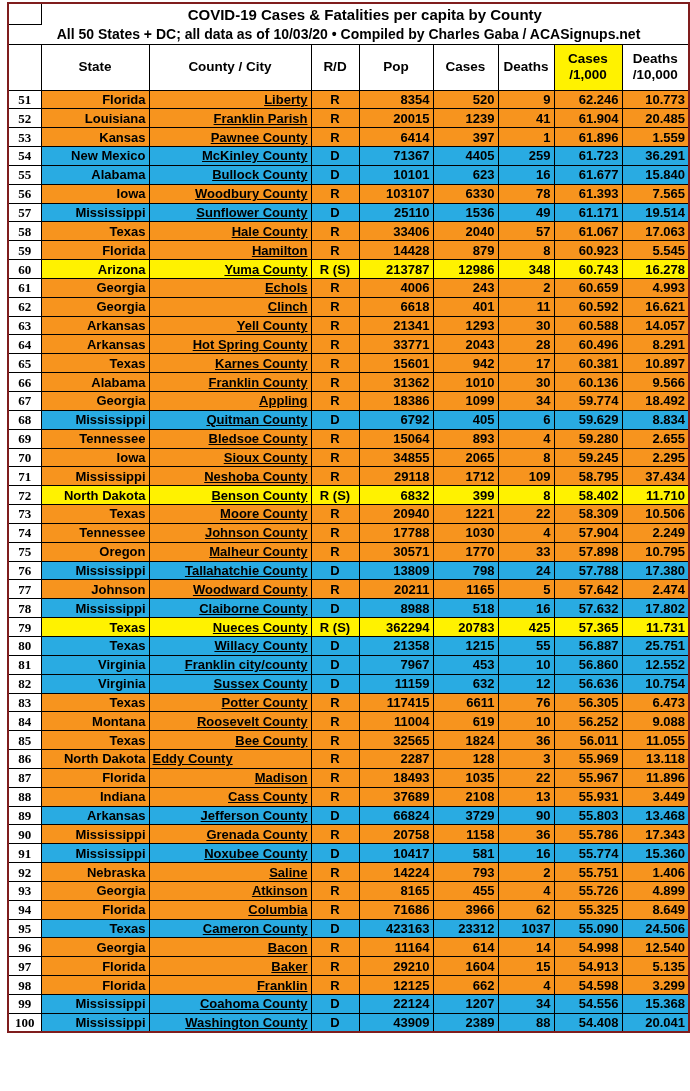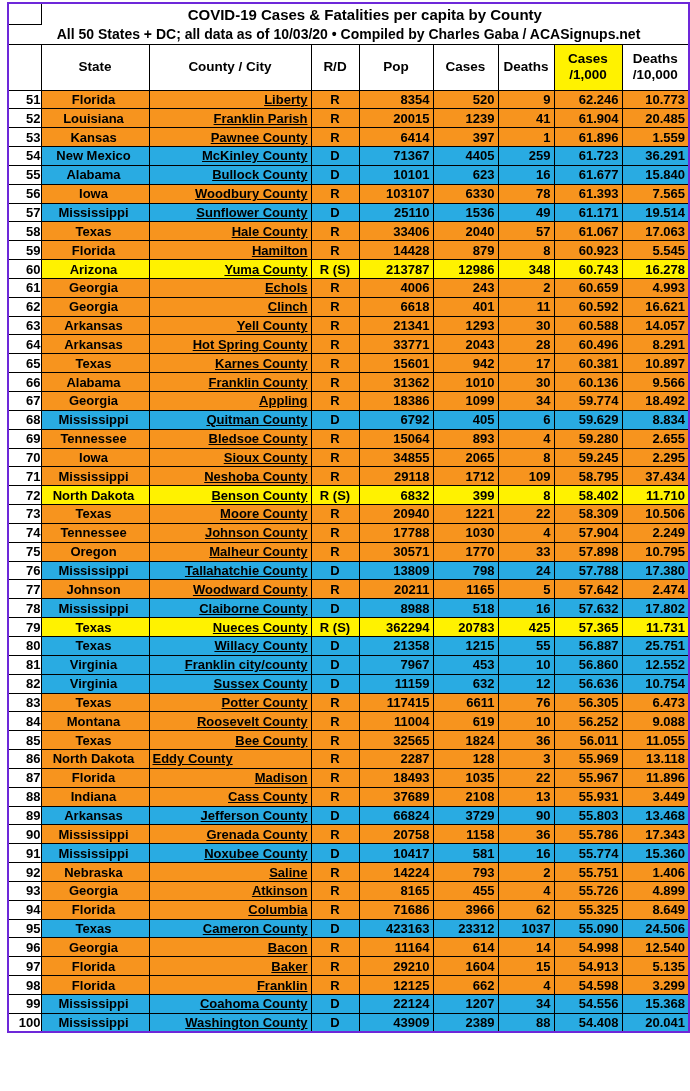--- a/index.html
+++ b/index.html
@@ -13,21 +13,21 @@
     color: #000000;
   }
   .sheet {
     position: relative;
     padding: 2px 0 0 7px;
   }
   table {
     border-collapse: collapse;
     table-layout: fixed;
     width: 681px;
-    border: 2px solid #6d28d9;
+    border: 2px solid #7f1d1d;
   }
   td, th {
     border: 1px solid #000;
     overflow: hidden;
     white-space: nowrap;
     padding: 0;
     font-weight: bold;
     box-sizing: border-box;
   }
   
@@ -57,22 +57,22 @@
     background: #ffffff;
   }
   thead th.hl { background: var(--swing, #FFF200); }
   
   tbody td {
     height: 18.85px;
     font-size: 13px;
     vertical-align: middle;
     line-height: 1;
   }
-  tbody td.c-rank  { text-align: right; background: #ffffff; }
-  tbody td.c-state { text-align: center; padding-right: 3px; margin-top: 41px; }
+  tbody td.c-rank  { text-align: center; background: #ffffff; font-family: Liberation Serif, serif; }
+  tbody td.c-state { text-align: right; padding-right: 3px; margin-top: 41px; }
   tbody td.c-county{ text-align: right; padding-right: 3px; text-decoration: underline; }
   tbody td.c-county.left { text-align: left; padding-left: 3px; padding-right: 0; margin-left: 40px; }
   tbody td.c-rd    { text-align: center; }
   tbody td.c-pop, tbody td.c-cases, tbody td.c-deaths,
   tbody td.c-cases_per_1000, tbody td.c-deaths_per_10000 {
     text-align: right; padding-right: 3px;
   }
   tr.rep   td:not(.c-rank) { background: var(--rep,   #F7941E); }
   tr.dem   td:not(.c-rank) { background: var(--dem,   #29ABE2); }
   tr.swing td:not(.c-rank) { background: var(--swing, #FFF200); }

